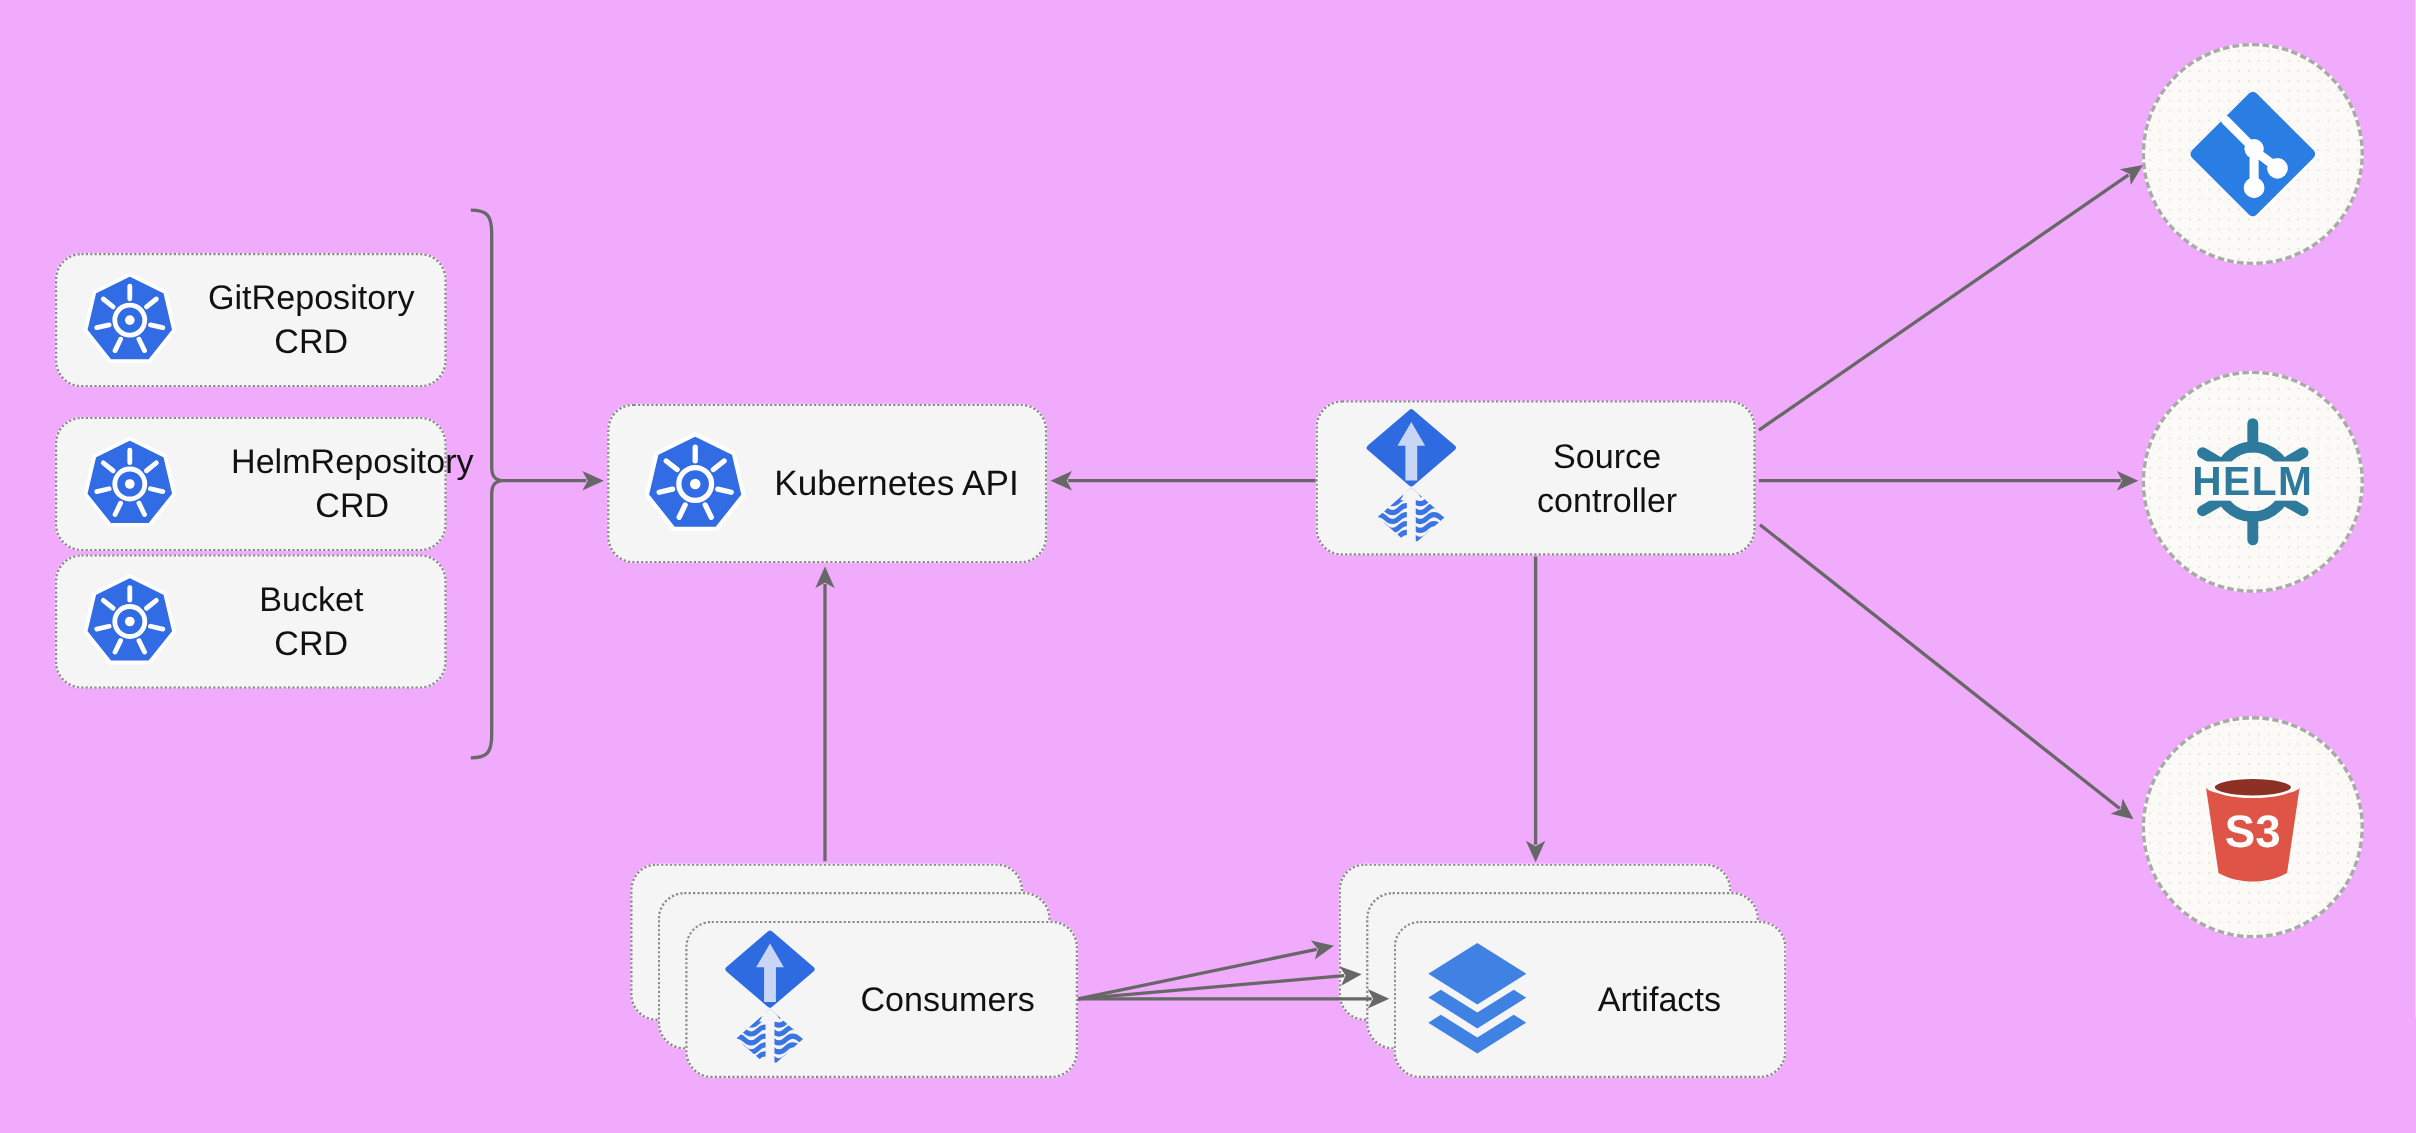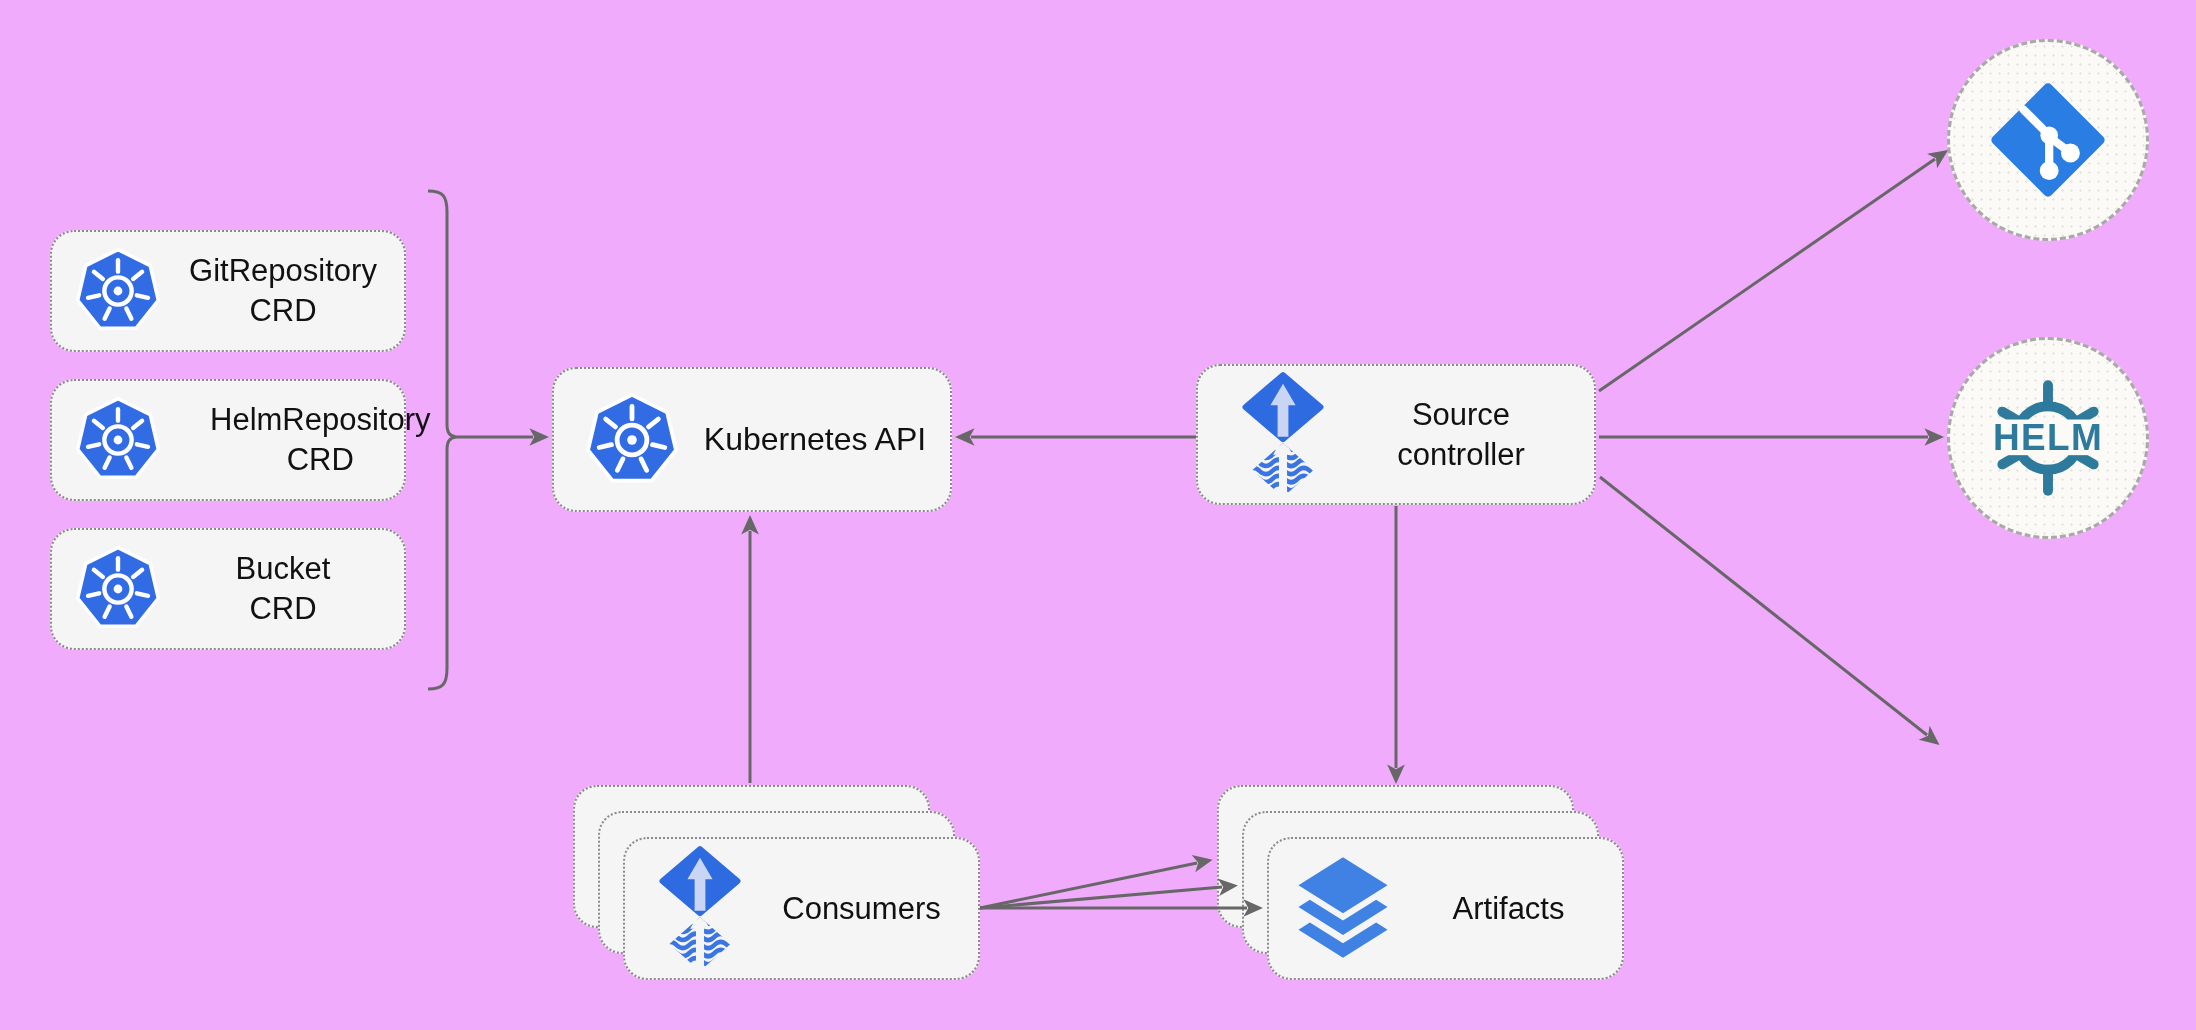--- a/index.html
+++ b/index.html
@@ -108,21 +108,21 @@
         <line x1="40.5" y1="69.8" x2="34.8" y2="81.5"></line>
         <line x1="28.6" y1="54.9" x2="15.9" y2="57.8"></line>
         <line x1="32.8" y1="36.3" x2="22.6" y2="28.2"></line>
       </g>
       <circle class="k8s-hub" cx="50" cy="50" r="5"></circle>
     </svg>
     <div class="node-label">HelmRepository
 CRD</div>
   </div>
 
-  <div class="node-box" style="left:50px;top:528px;width:356px;height:122px;padding-left:22px;">
+  <div class="node-box" style="left:50px;top:504px;width:356px;height:122px;padding-left:22px;">
     <svg class="icon" width="88" height="88" viewBox="0 0 100 100">
       <polygon class="k8s-body" points="50,3 86.6,21.1 95.8,60.5 70.4,92.4 29.6,92.4 4.2,60.5 13.4,21.1"></polygon>
       <g class="k8s-wheel">
         <circle cx="50" cy="50" r="15.5"></circle>
         <line x1="50" y1="28" x2="50" y2="15"></line>
         <line x1="67.2" y1="36.3" x2="77.4" y2="28.2"></line>
         <line x1="71.4" y1="54.9" x2="84.1" y2="57.8"></line>
         <line x1="59.5" y1="69.8" x2="65.2" y2="81.5"></line>
         <line x1="40.5" y1="69.8" x2="34.8" y2="81.5"></line>
         <line x1="28.6" y1="54.9" x2="15.9" y2="57.8"></line>
@@ -229,20 +229,27 @@
         <line x1="29.2" y1="38" x2="15.4" y2="30"></line>
         <line x1="50" y1="74" x2="50" y2="90"></line>
         <line x1="29.2" y1="62" x2="15.4" y2="70"></line>
         <line x1="70.8" y1="62" x2="84.6" y2="70"></line>
       </g>
       <rect class="helm-band" x="5" y="36" width="90" height="27"></rect>
       <text class="helm-text" x="50" y="59" text-anchor="middle">HELM</text>
     </svg>
   </div>
 
+  <div class="remote-circle" style="left:1947px;top:651px;">
+    <svg class="icon" width="116" height="120" viewBox="0 0 100 104">
+      <path class="s3-body" d="M13,20 C13,30 87,30 87,20 L77,88 C61,97 39,97 23,88 Z"></path>
+      <ellipse class="s3-top" cx="50" cy="20.5" rx="31" ry="7.5"></ellipse>
+      <text class="s3-text" x="50" y="68" text-anchor="middle">S3</text>
+    </svg>
+  </div>
 
   <svg class="edges" viewBox="0 0 2196 1030">
     <defs>
       <marker id="arrowhead" viewBox="0 0 10 10" refX="2" refY="5" markerWidth="7" markerHeight="7" orient="auto-start-reverse">
         <path d="M0.3,0.8 L9.6,5 L0.3,9.2 L2.6,5 Z"></path>
       </marker>
     </defs>
     <path class="edge" d="M428,191 C443,191 447,196 447,212 L447,424 C447,432 449,436 456,437 C449,438 447,442 447,450 L447,668 C447,684 443,689 428,689"></path>
     <line class="edge" x1="456" y1="437" x2="533" y2="437" marker-end="url(#arrowhead)"></line>
     <line class="edge" x1="1196" y1="437" x2="971" y2="437" marker-end="url(#arrowhead)"></line>

